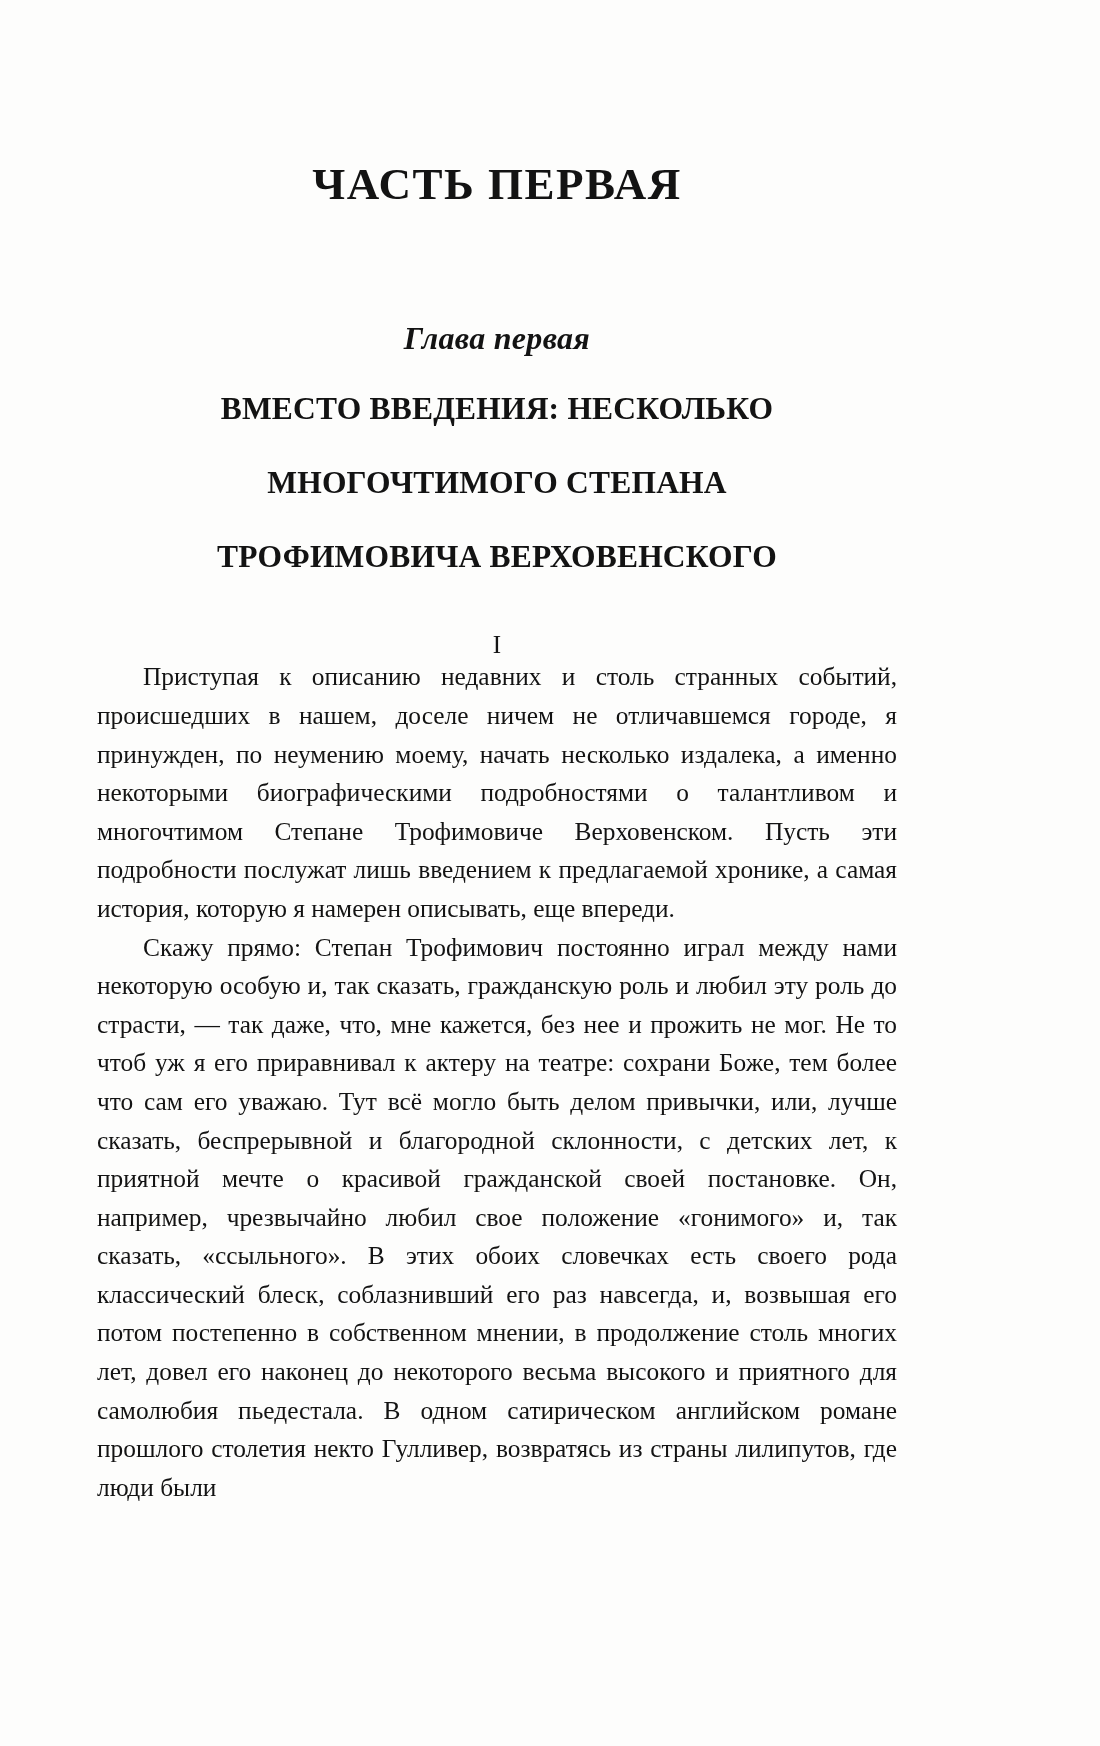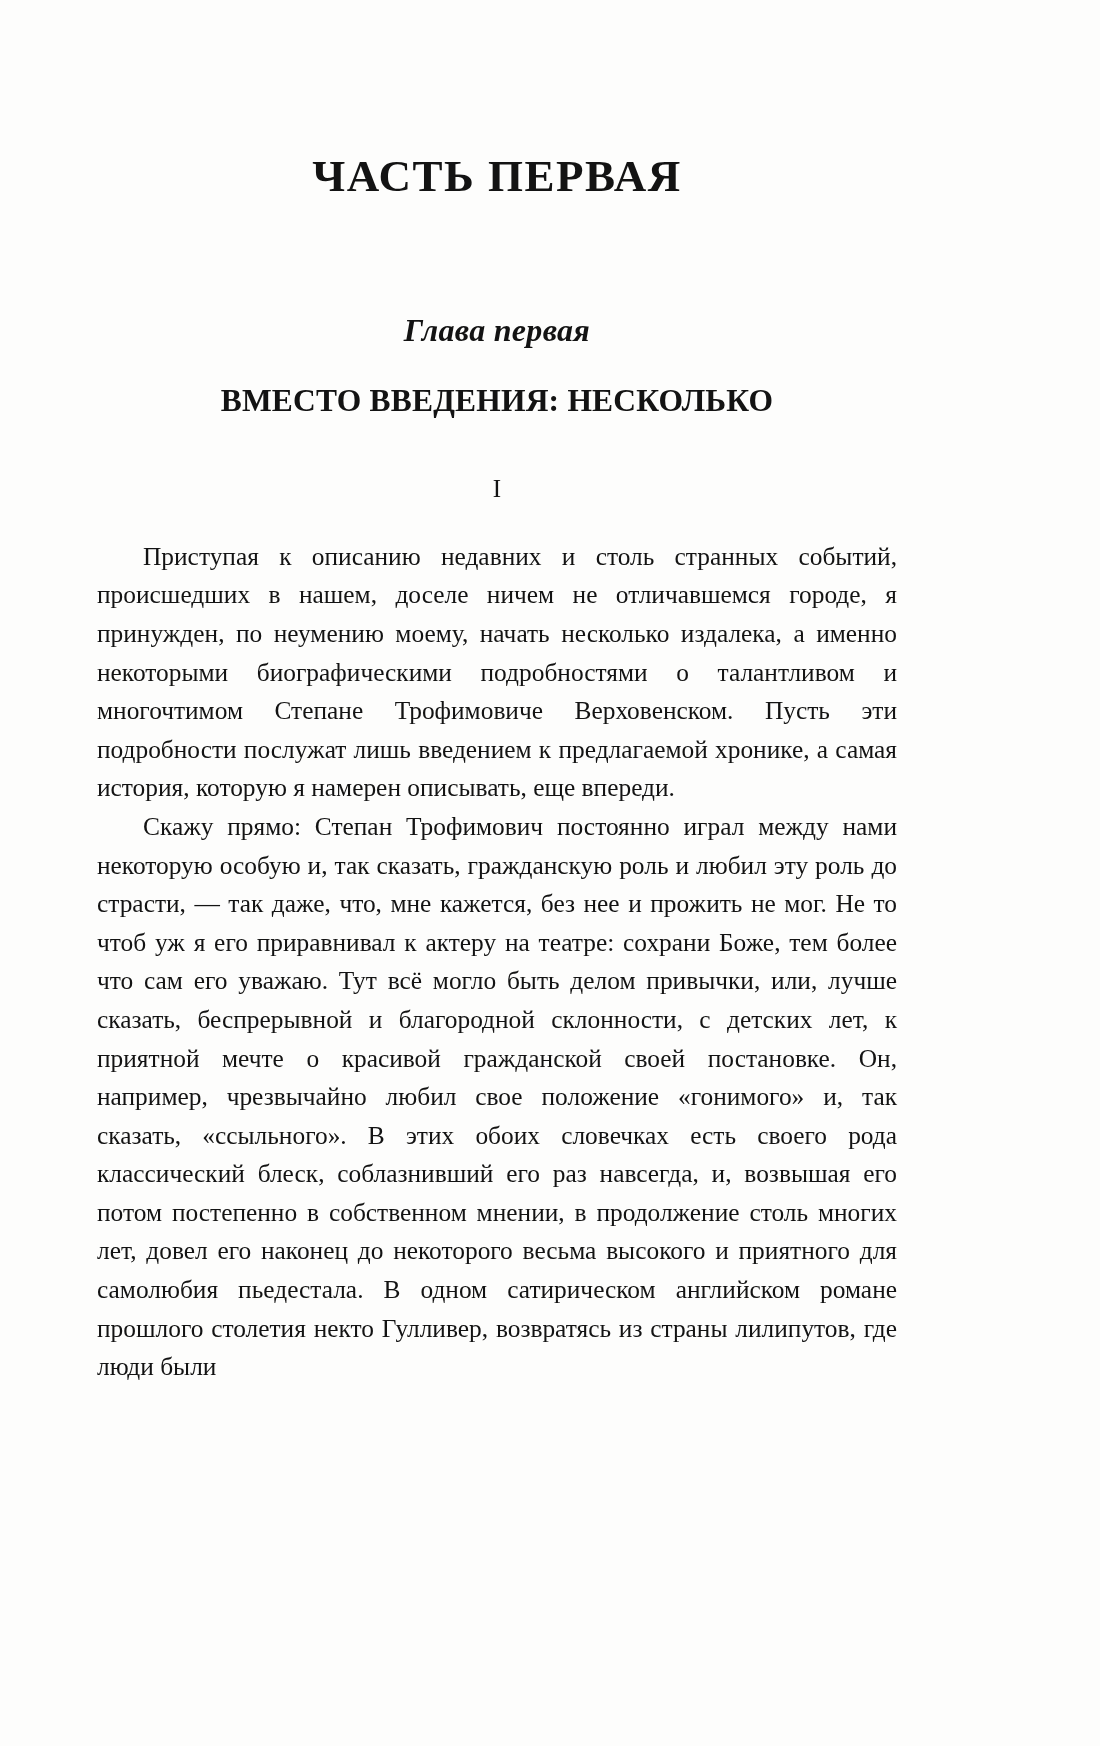--- a/index.html
+++ b/index.html
@@ -13,21 +13,21 @@
     width: 1100px;
     height: 1746px;
     margin: 0 auto;
     background: #fdfdfc;
     overflow: hidden;
     box-sizing: border-box;
   }
   .content {
     position: absolute;
     left: 97px;
-    top: 0;
+    top: 8px;
     width: 800px;
   }
 
   
   .part-title {
     text-align: center;
     font-family: "Liberation Serif", "DejaVu Serif", serif;
     font-weight: 700;
     font-size: 45px;
     letter-spacing: 1.5px;
@@ -71,21 +71,20 @@
     text-align: center;
     font-family: "Liberation Serif", "DejaVu Serif", serif;
     font-size: 25px;
     color: #141414;
     margin-top: 52px;
     line-height: 1;
   }
 
   
   .body-text {
-    margin-top: 36px;
     font-family: "Liberation Serif", "DejaVu Serif", serif;
     font-size: 25.4px;
     line-height: 38.6px;
     color: #131313;
     text-align: justify;
     text-justify: inter-word;
     hyphens: auto;
     -webkit-hyphens: auto;
   }
   .body-text p {
@@ -99,20 +98,22 @@
 
 <div class="page" style="background: rgb(253, 253, 252);">
   <div class="content">
 
     <h1 class="part-title">ЧАСТЬ ПЕРВАЯ</h1>
 
     <div class="chapter-block">
       <div class="chapter-number">Глава первая</div>
       <h2 class="chapter-title">
         <span class="tline">ВМЕСТО ВВЕДЕНИЯ: НЕСКОЛЬКО</span>
+        <span class="tline">МНОГОЧТИМОГО СТЕПАНА</span>
+        <span class="tline">ТРОФИМОВИЧА ВЕРХОВЕНСКОГО</span>
       </h2>
     </div>
 
     <div class="section-numeral">I</div>
 
     <div class="body-text">
       <p>Приступая к описанию недавних и столь странных событий, происшедших в нашем, доселе ничем не отличавшемся городе, я принужден, по неумению моему, начать несколько издалека, а именно некоторыми биографическими подробностями о талантливом и многочтимом Степане Трофимовиче Верховенском. Пусть эти подробности послужат лишь введением к предлагаемой хронике, а самая история, которую я намерен описывать, еще впереди.</p>
       <p>Скажу прямо: Степан Трофимович постоянно играл между нами некоторую особую и, так сказать, гражданскую роль и любил эту роль до страсти, — так даже, что, мне кажется, без нее и прожить не мог. Не то чтоб уж я его приравнивал к актеру на театре: сохрани Боже, тем более что сам его уважаю. Тут всё могло быть делом привычки, или, лучше сказать, беспрерывной и благородной склонности, с детских лет, к приятной мечте о красивой гражданской своей постановке. Он, например, чрезвычайно любил свое положение «гонимого» и, так сказать, «ссыльного». В этих обоих словечках есть своего рода классический блеск, соблазнивший его раз навсегда, и, возвышая его потом постепенно в собственном мнении, в продолжение столь многих лет, довел его наконец до некоторого весьма высокого и приятного для самолюбия пьедестала. В одном сатирическом английском романе прошлого столетия некто Гулливер, возвратясь из страны лилипутов, где люди были</p>
     </div>
 

